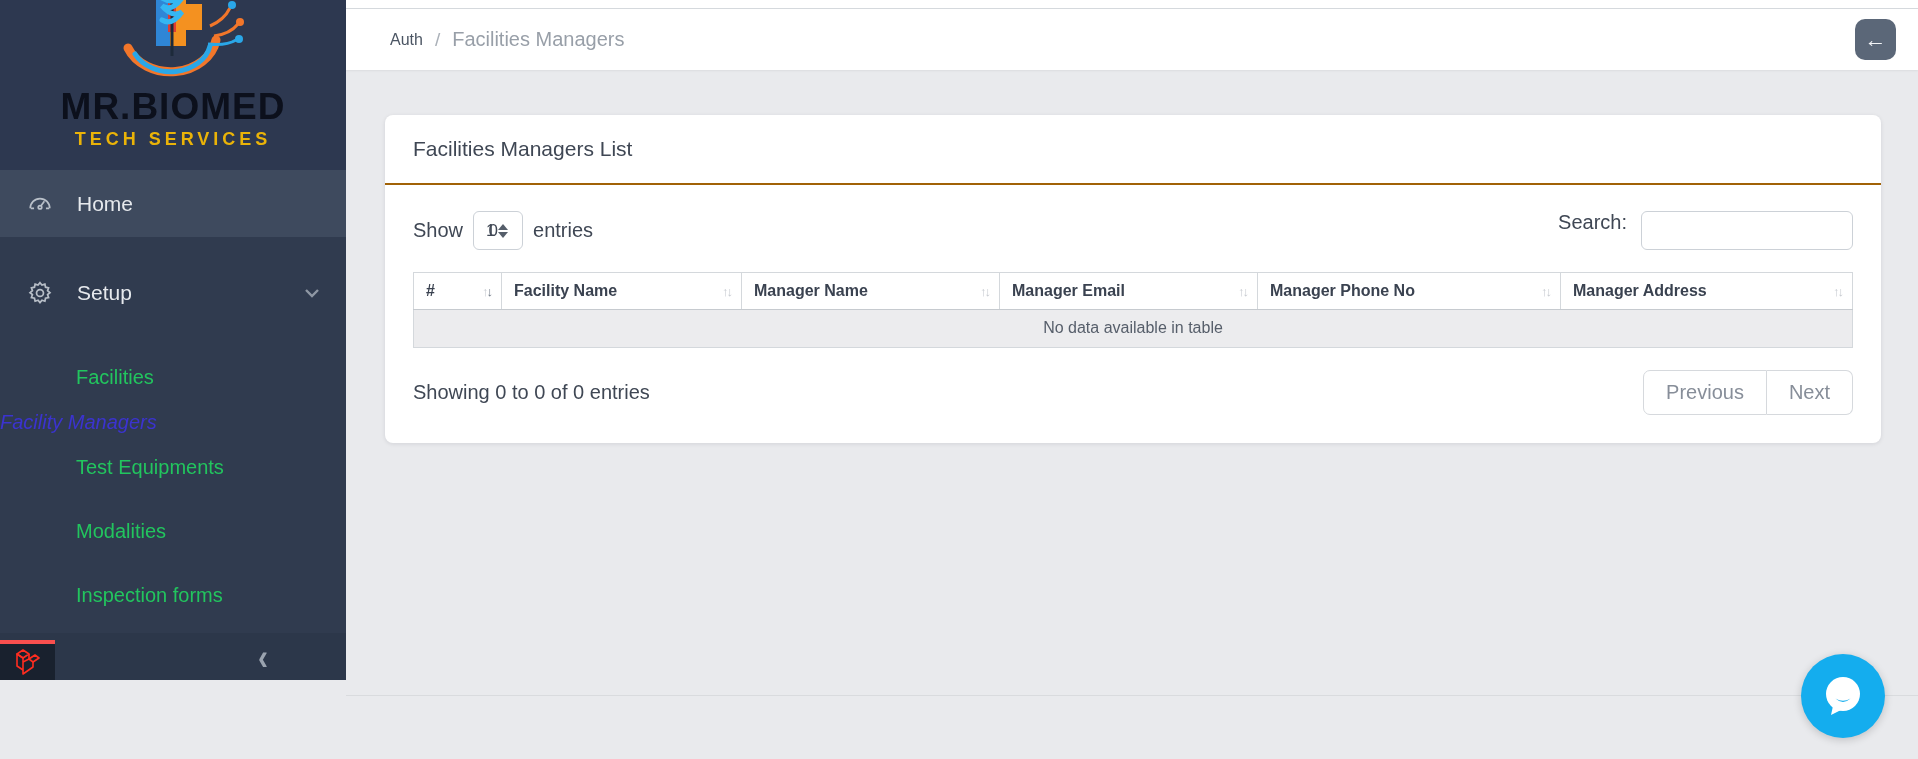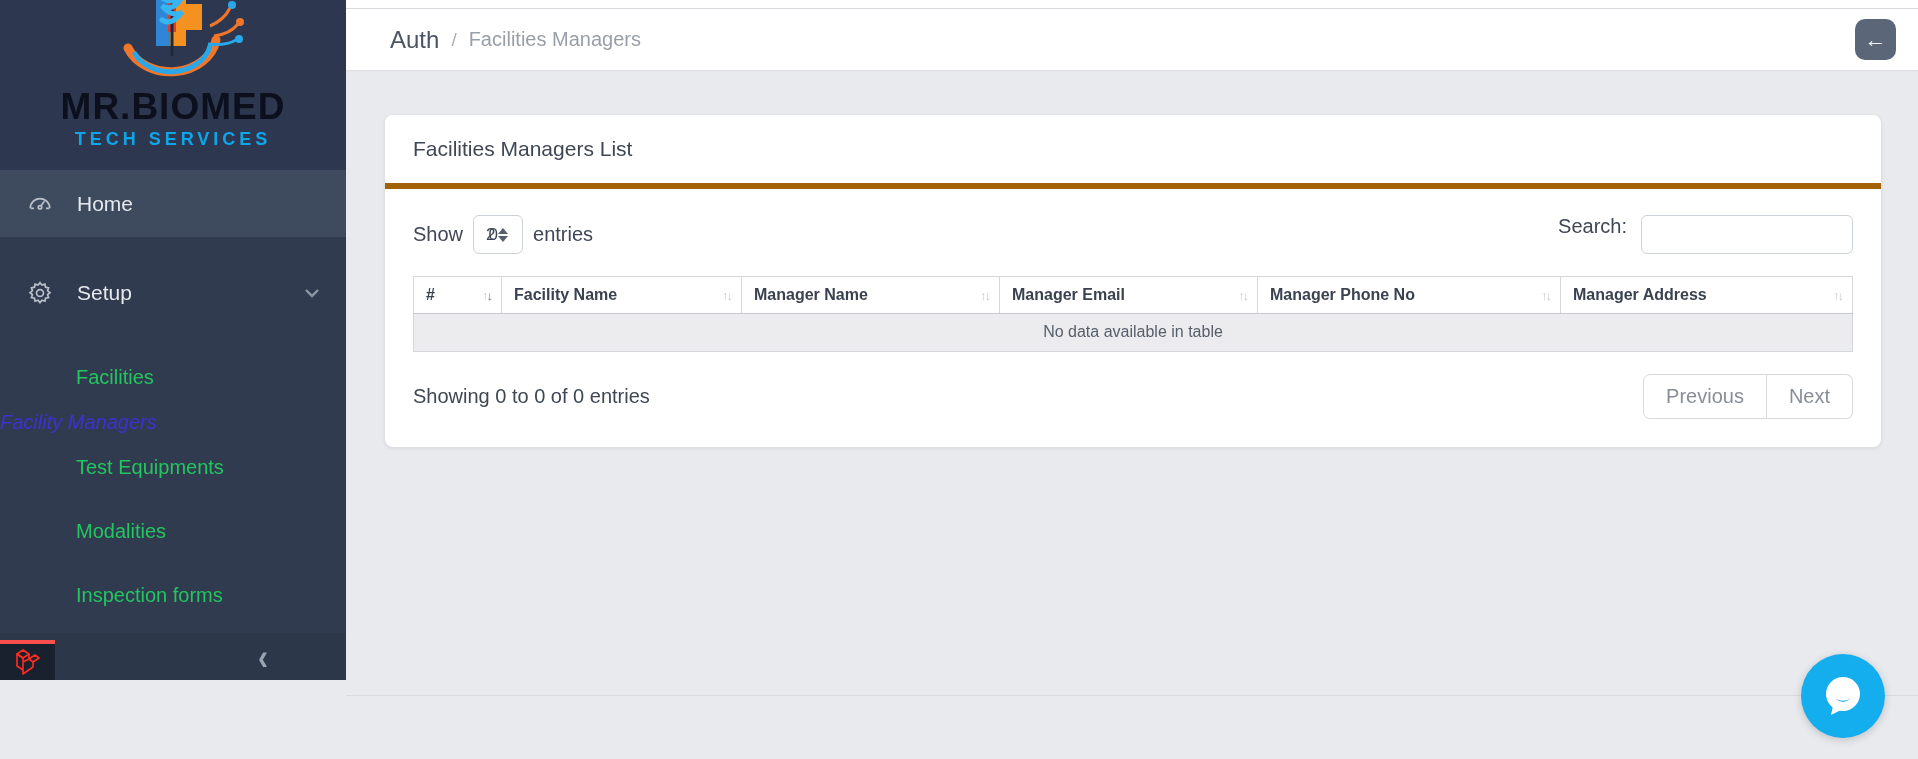--- a/index.html
+++ b/index.html
@@ -6,21 +6,21 @@
   html,body { width:1918px; height:759px; overflow:hidden;
     font-family:"Liberation Sans","DejaVu Sans",sans-serif; background:#e9eaed; }
   .app { display:flex; width:1918px; height:759px; }
 
   
   .sidebar { position:relative; width:346px; min-width:346px; height:680px;
     background:#303b4f; overflow:hidden; }
   .logo-block { height:170px; background:#2d3850; text-align:center; overflow:hidden; position:relative; }
   .logo-icon { display:block; margin:-14px auto 0; }
   .logo-title { font-size:37px; font-weight:bold; letter-spacing:1px; color:#0c101c; line-height:1; margin-top:-2px; }
-  .logo-sub { font-size:18px; font-weight:bold; letter-spacing:4px; color:#0ea5e9; margin-top:4px; }
+  .logo-sub { font-size:18px; font-weight:bold; letter-spacing:4px; color:#eab308; margin-top:4px; }
 
   .nav-item { display:flex; align-items:center; height:67px; padding-left:27px; cursor:pointer; }
   .nav-item.active { background:#3e4a5e; }
   .nav-item .ni-icon { width:26px; height:26px; margin-right:24px; flex:none; opacity:.85; }
   .nav-item .ni-label { color:#e6e9ed; font-size:21px; }
   .nav-item .chev { margin-left:auto; margin-right:26px; opacity:.75; }
 
   .setup-item { margin-top:22px; }
   .sub-item { color:#22c55e; font-size:20px; padding-left:76px; cursor:pointer; }
   .sub-facilities { margin-top:40px; }
@@ -36,31 +36,31 @@
     line-height:1; cursor:pointer; transform:scaleY(1.25); }
 
   .laravel-badge { position:absolute; left:0; bottom:0; width:55px; height:40px;
     background:#19212e; border-top:4px solid #f94f4e; display:flex; align-items:center; justify-content:center; }
 
   
   .main { flex:1; display:flex; flex-direction:column; position:relative; }
   .topstrip { height:9px; background:#ffffff; border-bottom:1px solid #d6dade; }
   .breadcrumb-bar { height:61px; background:#ffffff; display:flex; align-items:center;
     padding:0 22px 0 44px; box-shadow:0 1px 2px rgba(0,0,0,.06); position:relative; z-index:2; }
-  .crumb-section { color:#4b5563; font-size:24px; cursor:pointer; }
+  .crumb-section { color:#4b5563; font-size:16px; cursor:pointer; }
   .crumb-sep { color:#aab0b8; font-size:19px; margin:0 12px; }
   .crumb-current { color:#989fa8; font-size:20px; }
   .back-btn { margin-left:auto; width:41px; height:41px; border:none; border-radius:10px;
     background:#5b6778; color:#f2f4f7; font-size:22px; cursor:pointer; line-height:1; }
 
   .content { flex:1; position:relative; background:#e9eaed; }
 
   .card { position:absolute; left:39px; top:45px; width:1496px; background:#ffffff;
     border-radius:8px; box-shadow:0 1px 4px rgba(20,20,40,.10); }
-  .card-header { padding:22px 28px; border-bottom:6px solid #a16207; }
+  .card-header { padding:22px 28px; border-bottom:2px solid #a16207; }
   .card-title { font-size:21px; color:#3f4754; }
   .card-body { padding:26px 28px 28px; }
 
   .controls { display:flex; align-items:center; justify-content:space-between; margin-bottom:22px; }
   .length-ctl { display:flex; align-items:center; font-size:20px; color:#3f4754; }
   .pl-box { display:inline-flex; align-items:center; margin:0 10px; border:1px solid #ccd1d7;
     border-radius:6px; height:39px; padding:0 6px 0 12px; min-width:50px; background:#fff; cursor:pointer; }
   .pl-val { font-size:17px; color:#3f4754; letter-spacing:-7px; }
   .pl-spin { display:inline-flex; flex-direction:column; margin-left:7px; gap:2px; }
   .pl-spin i { display:block; width:0; height:0; border-left:5px solid transparent; border-right:5px solid transparent; }
@@ -190,21 +190,21 @@
       <section class="card">
         <div class="card-header">
           <span class="card-title">Facilities Managers List</span>
         </div>
         <div class="card-body">
 
           <div class="controls">
             <div class="length-ctl">
               <span>Show</span>
               <span class="pl-box">
-                <span class="pl-val">20</span>
+                <span class="pl-val">10</span>
                 <span class="pl-spin">
                     <i class="up"></i>
                     <i class="dn"></i>
                   </span>
               </span>
               <span>entries</span>
             </div>
             <div class="search-ctl">
               <span>Search:</span>
               <input class="search-input" type="text" value="" placeholder="" style="">

